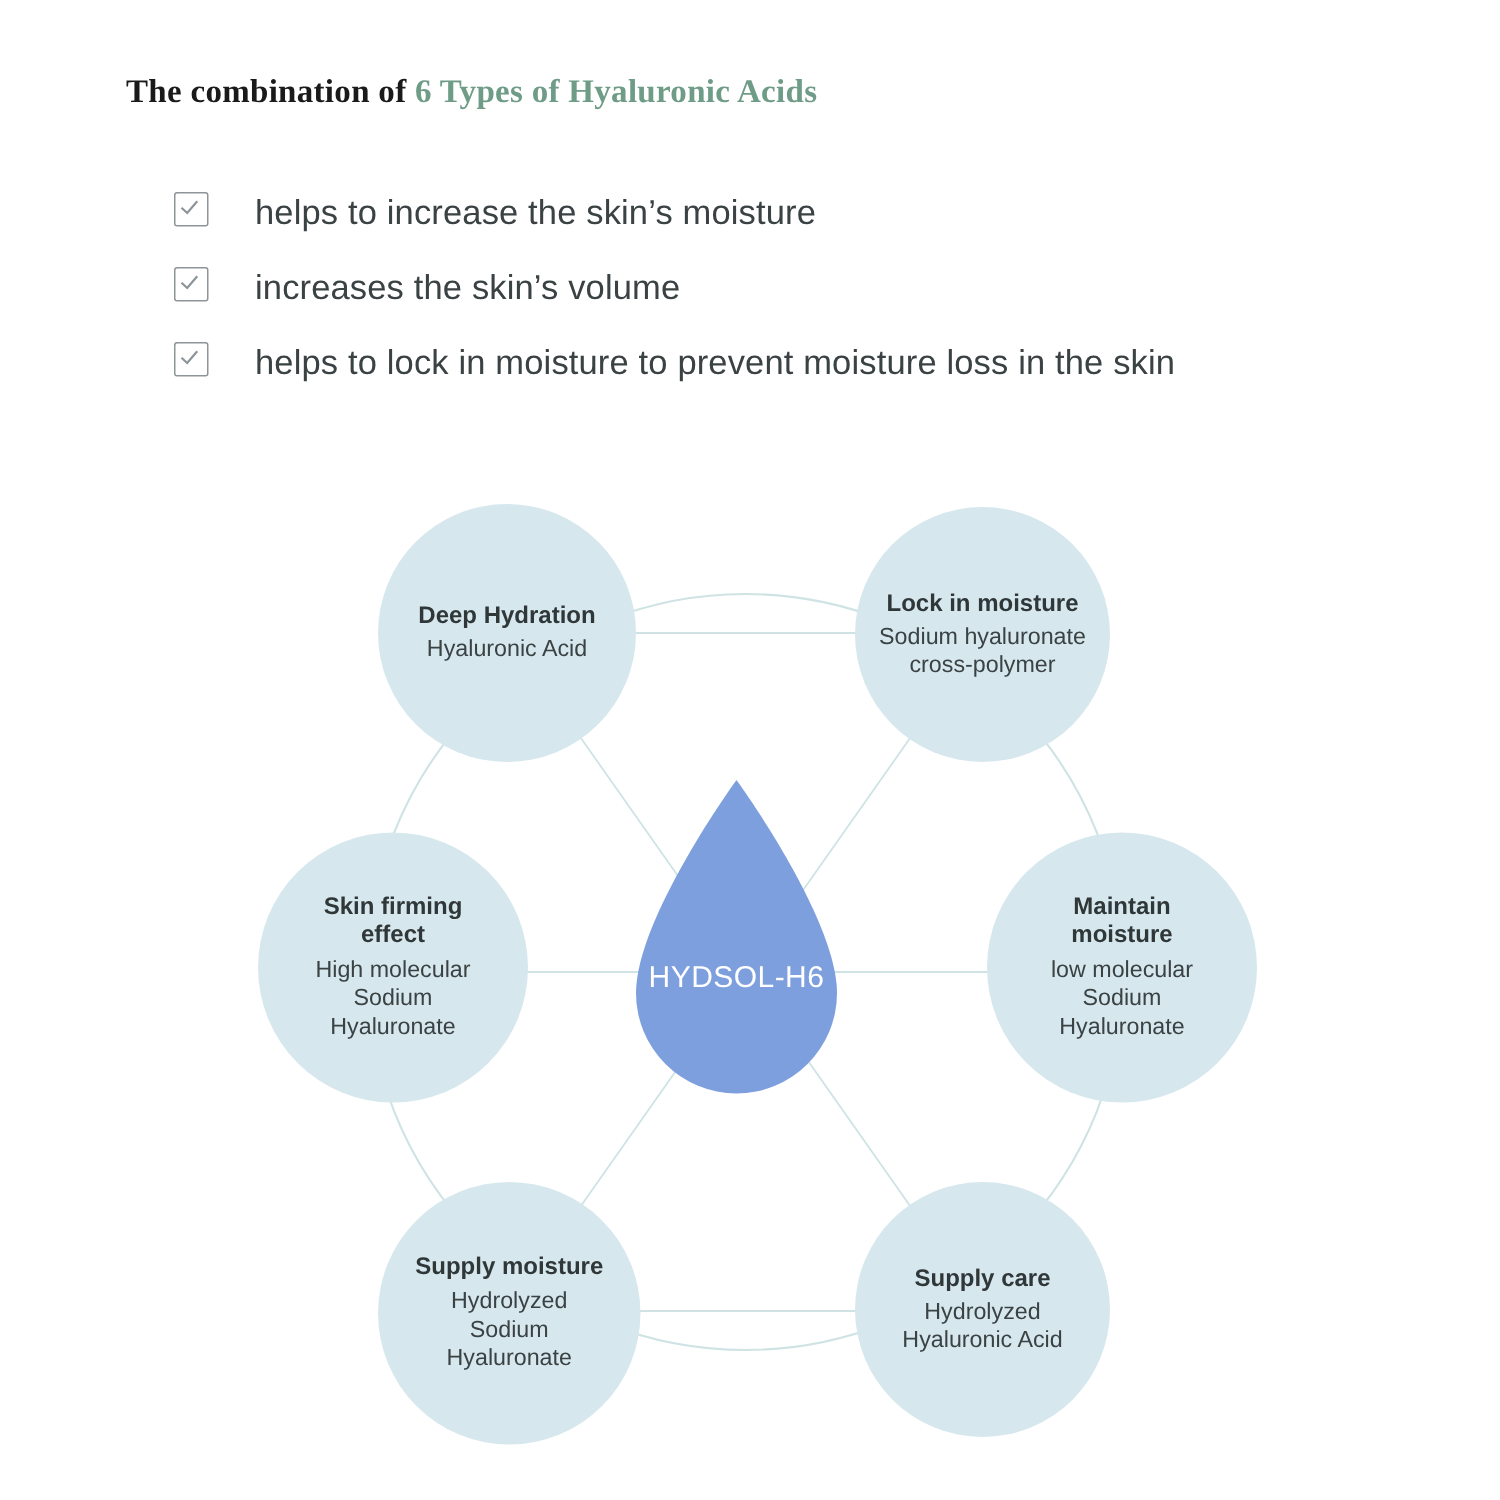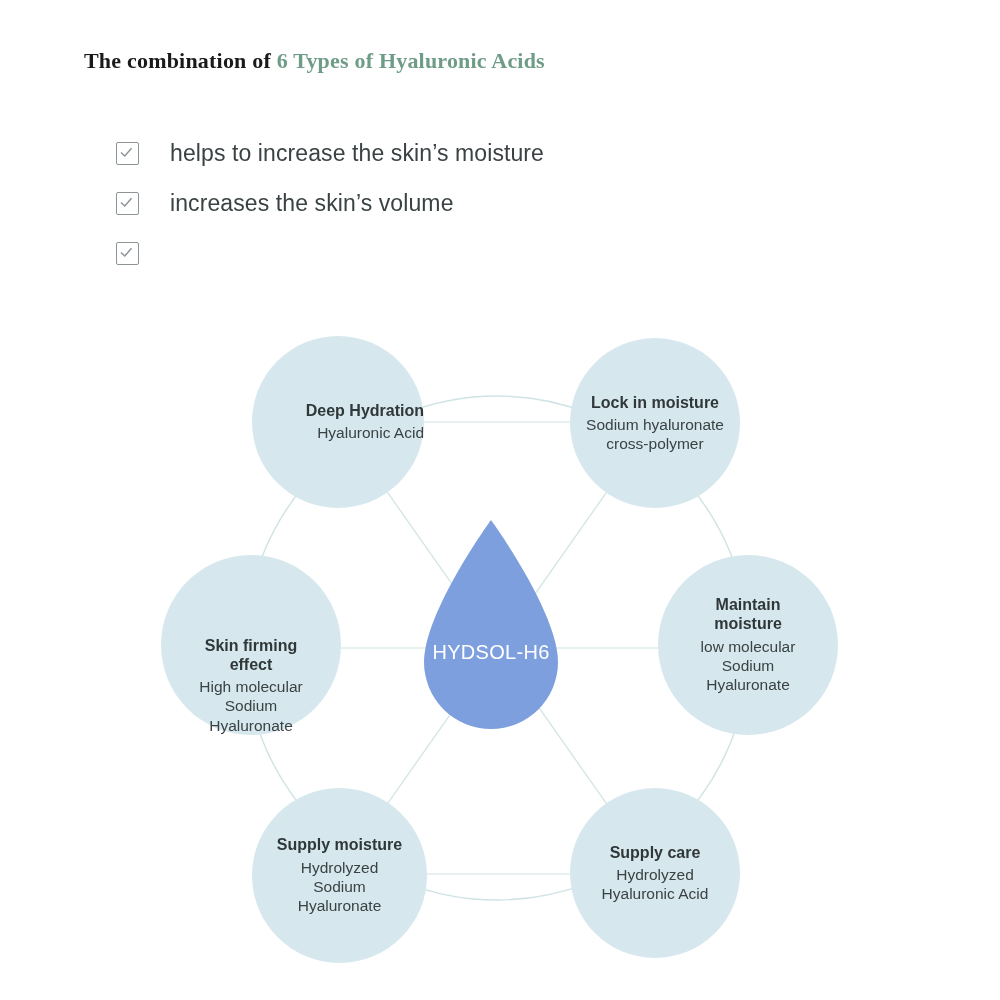--- a/index.html
+++ b/index.html
@@ -32,21 +32,20 @@
 
   
   .bullets {
     position: absolute;
     left: 84px;
     top: 128px;
     width: 860px;
   }
   .bullet-row {
     display: flex;
-    align-items: center;
     height: 50px;
     padding-left: 32px;
   }
   .check-box {
     width: 21px;
     height: 21px;
     border: 1.6px solid #8d9598;
     border-radius: 2px;
     position: relative;
     flex: 0 0 auto;
@@ -91,26 +90,26 @@
     line-height: 1.2;
     margin-bottom: 3px;
   }
   .node .n-sub {
     font-size: 15.5px;
     color: #3b4244;
     line-height: 1.25;
   }
 
   
-  .node-0 { left: 112px; top: 18px;  width: 172px; height: 172px; align-items: flex-end; }   
+  .node-0 { left: 112px; top: 18px;  width: 172px; height: 172px; }   
   .node-1 { left: 430px; top: 20px;  width: 170px; height: 170px; align-items: center; }   
   .node-2 { left: 518px; top: 237px; width: 180px; height: 180px; }   
   .node-3 { left: 430px; top: 470px; width: 170px; height: 170px; }   
   .node-4 { left: 112px; top: 470px; width: 175px; height: 175px; }   
-  .node-5 { left: 21px;  top: 237px; width: 180px; height: 180px; justify-content: flex-end; }   
+  .node-5 { left: 32px;  top: 237px; width: 180px; height: 180px; }   
 
   
   .droplet {
     position: absolute;
     left: 268px;
     top: 198px;
     width: 166px;
     height: 220px;
   }
   .droplet svg { display: block; }
@@ -152,20 +151,21 @@
     </span>
     <span class="bullet-text">increases the skin’s volume</span>
   </div>
 
   <div class="bullet-row">
     <span class="check-box">
       <svg width="15" height="15" viewBox="0 0 15 15">
           <polyline points="2,7.5 5.8,11 12.5,3.2" fill="none" stroke="#8d9598" stroke-width="1.5"></polyline>
         </svg>
     </span>
+    <span class="bullet-text">helps to lock in moisture to prevent moisture loss in the skin</span>
   </div>
 
 </div>
 
 <div class="diagram">
 
   <svg class="ring" width="730" height="670">
     <circle cx="357" cy="330" r="252" fill="none" stroke="#cfe3e4" stroke-width="1.4"></circle>
     <line x1="198" y1="104" x2="516" y2="104" stroke="#cfe3e4" stroke-width="1.2"></line>
     <line x1="198" y1="556" x2="516" y2="556" stroke="#cfe3e4" stroke-width="1.2"></line>

